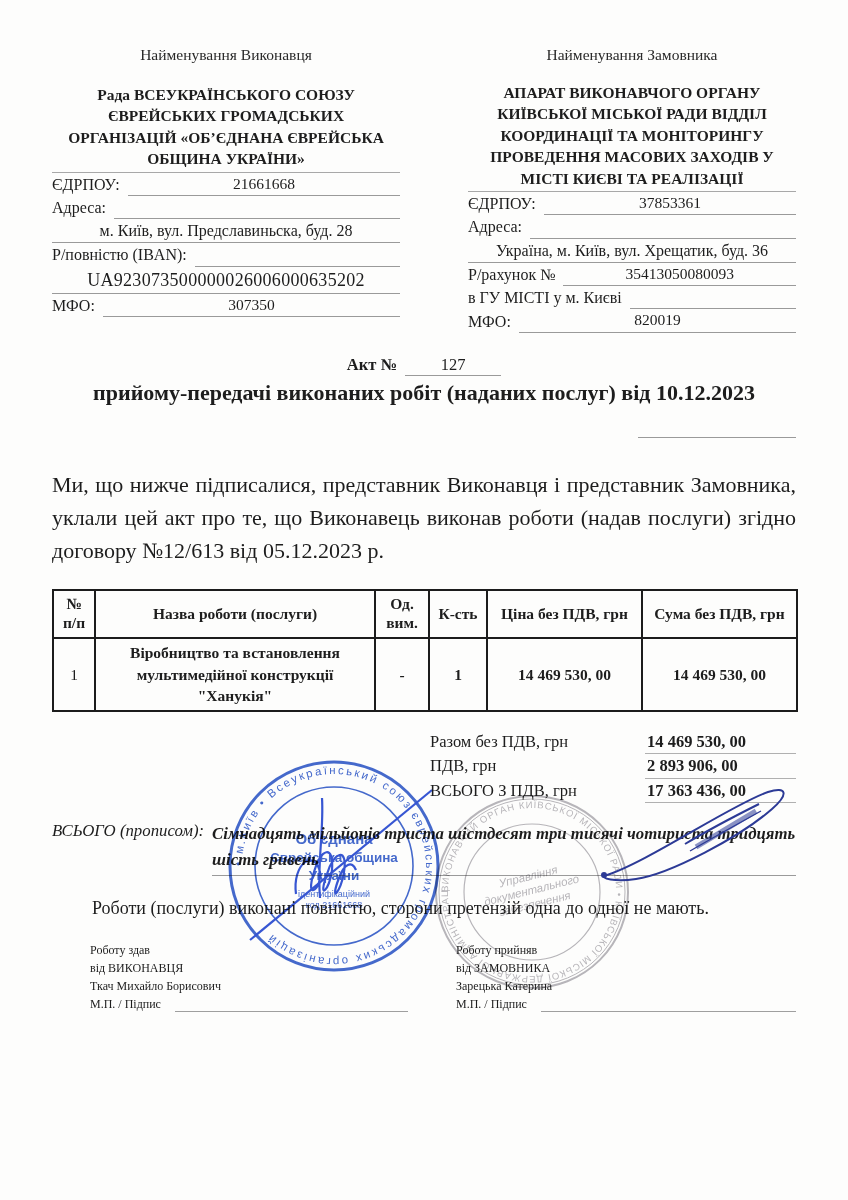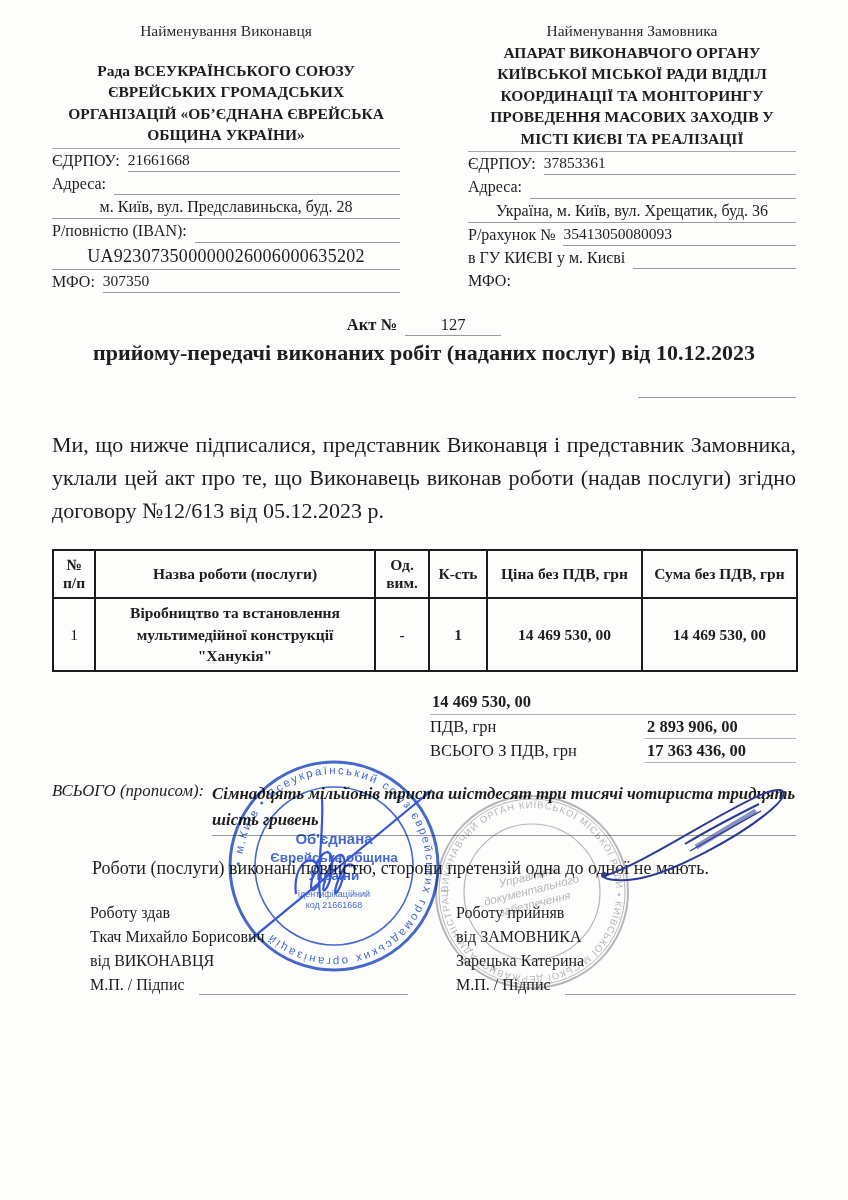--- a/index.html
+++ b/index.html
@@ -4,38 +4,38 @@
 <style>
   html,body{margin:0;padding:0;background:#ffffff;}
   .page{
     position:relative;
     width:848px;height:1200px;
     background:#fdfdfc;
     font-family:"Liberation Serif","DejaVu Serif",serif;
     color:#1d1d1d;
     overflow:hidden;
     box-sizing:border-box;
-    padding:22px 52px 0 52px;
+    padding:46px 52px 0 52px;
   }
   
   .head-cols{display:flex;justify-content:space-between;}
   .col{box-sizing:border-box;}
   .col-left{width:348px;}
   .col-right{width:328px;}
   .sec-label{text-align:center;font-size:15.5px;color:#2a2a2a;}
   .col-left .sec-label{margin-bottom:20px;}
-  .col-right .sec-label{margin-bottom:2px;}
+  .col-right .sec-label{margin-bottom:18px;}
   .org-name{
     text-align:center;font-weight:bold;font-size:15.5px;line-height:1.38;
     border-bottom:1px solid #a8a8a8;padding:0 6px 2px 6px;
   }
   .col-left .org-name{padding:0 16px 2px 16px;}
   .frow{display:flex;align-items:flex-end;font-size:16px;line-height:1.45;}
   .frow .lbl{white-space:nowrap;padding-right:8px;}
-  .frow .val{flex:1;border-bottom:1px solid #9a9a9a;font-size:15.5px;min-height:1.2em;}
+  .frow .val{flex:1;text-align:center;border-bottom:1px solid #9a9a9a;font-size:15.5px;min-height:1.2em;}
   .fullval{
     text-align:center;border-bottom:1px solid #9a9a9a;font-size:16px;line-height:1.45;min-height:1.2em;
   }
   .fullval.iban{font-size:18px;letter-spacing:.3px;text-align:center;}
   
   .act-line{text-align:center;margin-top:22px;font-size:16.5px;font-weight:bold;}
   .act-num{
     display:inline-block;min-width:96px;text-align:center;font-weight:normal;
     border-bottom:1px solid #9a9a9a;margin-left:4px;
   }
@@ -64,21 +64,21 @@
   .words-row{display:flex;margin-top:18px;font-size:16.8px;align-items:flex-start;}
   .words-row .wlbl{font-style:italic;white-space:nowrap;padding-right:8px;}
   .words-row .wval{
     flex:1;font-style:italic;font-weight:bold;line-height:1.55;
     border-bottom:1px solid #9a9a9a;padding-bottom:2px;
   }
   
   .note{margin:22px 0 0 40px;font-size:18px;}
   
   .sig-cols{display:flex;margin-top:22px;position:relative;z-index:1;}
-  .sig-col{font-size:16px;line-height:1.5;}
+  .sig-col{font-size:12px;line-height:1.5;}
   .sig-left{width:356px;padding-left:38px;box-sizing:border-box;}
   .sig-right{flex:1;padding-left:48px;box-sizing:border-box;}
   .sig-mp-row{display:flex;align-items:center;}
   .sig-mp-row .mp{white-space:nowrap;}
   .sig-line{flex:1;border-bottom:1px solid #9f9f9f;margin-left:14px;height:1.15em;}
   
   .stamp{position:absolute;mix-blend-mode:multiply;pointer-events:none;}
   .stamp-executor{left:220px;top:752px;}
   .stamp-customer{left:428px;top:788px;}
   .pen-sig{position:absolute;left:590px;top:778px;pointer-events:none;}
@@ -122,25 +122,26 @@
       <div class="frow">
         <span class="lbl">Адреса:</span>
         <span class="val"></span>
       </div>
       <div class="fullval">Україна, м. Київ, вул. Хрещатик, буд. 36</div>
       <div class="frow">
         <span class="lbl">Р/рахунок №</span>
         <span class="val">35413050080093</span>
       </div>
       <div class="frow">
-        <span class="lbl">в ГУ КИЄВІ у м. Києві</span>
+        <span class="lbl">в ГУ МІСТІ у м. Києві</span>
         <span class="val"></span>
       </div>
       <div class="frow">
         <span class="lbl">МФО:</span>
+        <span class="val">820019</span>
       </div>
     </div>
   </div>
 
   <div class="act-line">
     <span>Акт №</span>
     <span class="act-num">127</span>
   </div>
   <div class="act-sub">прийому-передачі виконаних робіт (наданих послуг) від 10.12.2023</div>
   <div class="stray-line"></div>
@@ -173,20 +174,21 @@
         <td class="c-unit">-</td>
         <td class="c-qty">1</td>
         <td class="c-price">14 469 530, 00</td>
         <td class="c-sum">14 469 530, 00</td>
       </tr>
     </tbody>
   </table>
 
   <div class="totals">
     <div class="trow">
+      <span class="tlbl">Разом без ПДВ, грн</span>
       <span class="tval">14 469 530, 00</span>
     </div>
     <div class="trow">
       <span class="tlbl">ПДВ, грн</span>
       <span class="tval">2 893 906, 00</span>
     </div>
     <div class="trow">
       <span class="tlbl">ВСЬОГО З ПДВ, грн</span>
       <span class="tval">17 363 436, 00</span>
     </div>
@@ -195,22 +197,22 @@
   <div class="words-row">
     <span class="wlbl">ВСЬОГО (прописом):</span>
     <span class="wval">Сімнадцять мільйонів триста шістдесят три тисячі чотириста тридцять шість гривень</span>
   </div>
 
   <p class="note">Роботи (послуги) виконані повністю, сторони претензій одна до одної не мають.</p>
 
   <div class="sig-cols">
     <div class="sig-col sig-left">
       <div>Роботу здав</div>
+      <div>від ВИКОНАВЦЯ</div>
       <div>Ткач Михайло Борисович</div>
-      <div>від ВИКОНАВЦЯ</div>
       <div class="sig-mp-row">
         <span class="mp">М.П. / Підпис</span>
         <span class="sig-line"></span>
       </div>
     </div>
     <div class="sig-col sig-right">
       <div>Роботу прийняв</div>
       <div>від ЗАМОВНИКА</div>
       <div>Зарецька Катерина</div>
       <div class="sig-mp-row">

